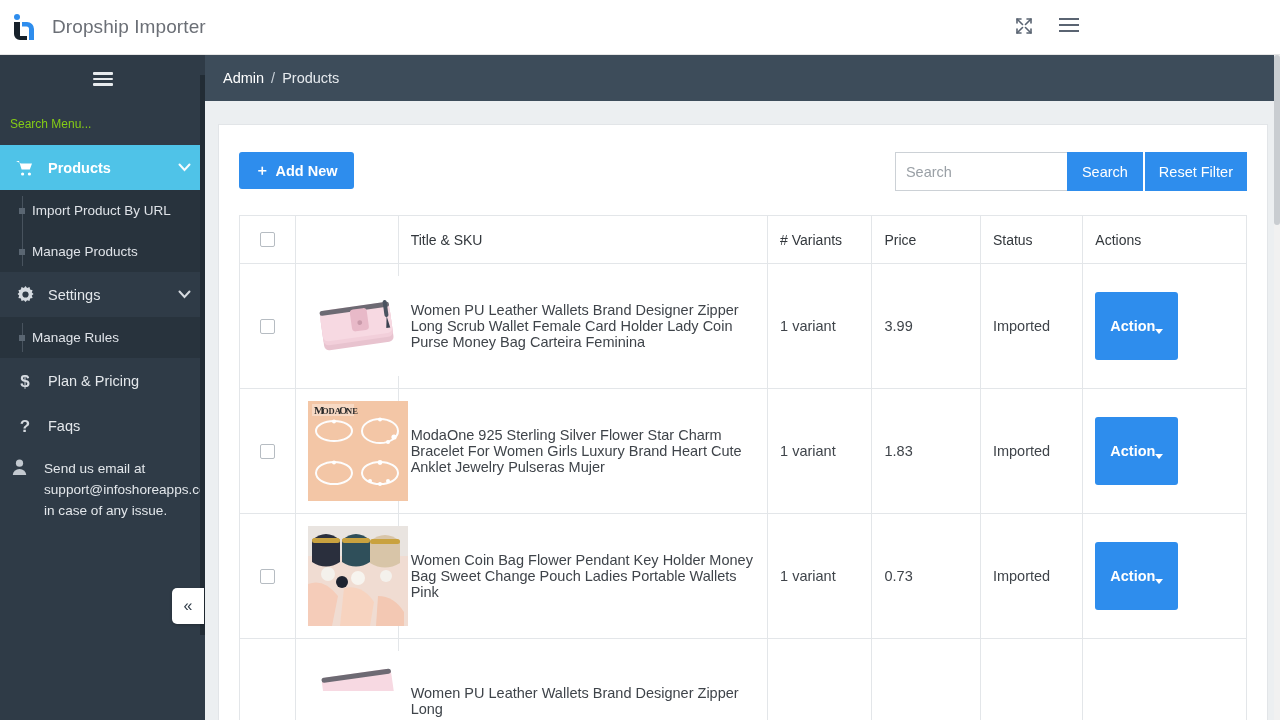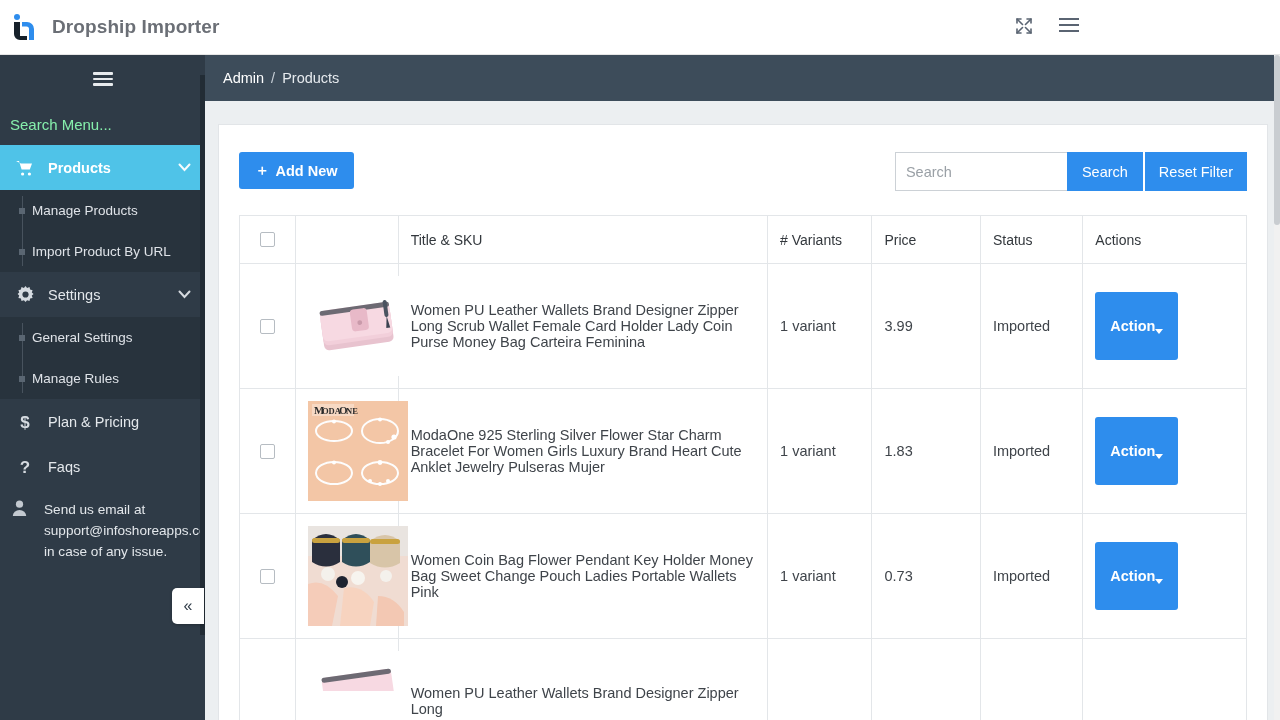--- a/index.html
+++ b/index.html
@@ -13,42 +13,42 @@
 
   
   .topbar {
     position: absolute; top: 0; left: 0; width: 1280px; height: 55px;
     background: #ffffff; border-bottom: 1px solid #e6e6e6;
     display: flex; align-items: center;
   }
   .brand-wrap { display: flex; align-items: center; padding-left: 8px; }
   .logo { width: 34px; height: 34px; position: relative; margin-right: 10px; }
   .brand-title {
-    font-size: 19px; color: #6b6f76; font-weight: 700; letter-spacing: .1px;
+    font-size: 19px; color: #6b6f76; font-weight: 400; letter-spacing: .1px;
   }
   .topbar-actions {
     margin-left: auto; display: flex; align-items: center; gap: 22px;
     padding-right: 200px;
   }
   .top-icon { width: 22px; height: 22px; cursor: pointer; color: #5a6472; }
 
   
   .sidebar {
     position: absolute; top: 55px; left: 0; width: 205px; height: 665px;
     background: #2f3b47; color: #cfd4da; overflow: hidden;
   }
   .sb-toggle-row {
     height: 48px; display: flex; align-items: center; justify-content: center;
     background: #2f3b47;
   }
   .sb-hamburger { width: 20px; display: flex; flex-direction: column; gap: 3px; cursor: pointer;}
   .sb-hamburger span { display: block; height: 2.5px; background: #e8ebee; border-radius: 1px; }
   .sb-search {
     height: 42px; display: flex; align-items: center; padding: 0 10px;
-    font-size: 15px; color: #86efac;
+    font-size: 12px; color: #84cc16;
   }
   .sb-item {
     display: flex; align-items: center; height: 45px; padding: 0 14px;
     font-size: 14.5px; color: #e3e7eb; cursor: pointer; position: relative;
   }
   .sb-item .ico {
     width: 22px; margin-right: 12px; display: inline-flex;
     align-items: center; justify-content: center; font-size: 15px; color: #d6dbe1;
   }
   .sb-item.active { background: #4fc3e8; color: #ffffff; font-weight: 600; }
@@ -226,46 +226,43 @@
       <span>Products</span>
       <span class="sb-caret">
         <svg width="13" height="9" viewBox="0 0 13 9" fill="none" stroke="#ffffff" stroke-width="2" stroke-linecap="round">
           <path d="M1.5 1.5 L6.5 7 L11.5 1.5"></path>
         </svg>
       </span>
     </div>
 
     <div class="sb-sub-group">
       <div class="sb-sub">
-        <span>Manage Products</span>
+        <span>Import Product By URL</span>
       </div>
       <div class="sb-sub">
-        <span>Import Product By URL</span>
+        <span>Manage Products</span>
       </div>
     </div>
 
     <div class="sb-item">
       <span class="ico">
         <svg width="17" height="17" viewBox="0 0 17 17" fill="#d6dbe1">
           <path d="M8.5 0 l1.6 1.9 2.4 -.8 .6 2.5 2.5 .6 -.8 2.4 1.8 1.4 -1.8 1.6 .8 2.4 -2.5 .6 -.6 2.5 -2.4 -.8 -1.6 1.8 -1.6 -1.8 -2.4 .8 -.6 -2.5 -2.5 -.6 .8 -2.4 -1.6 -1.6 1.6 -1.4 -.8 -2.4 2.5 -.6 .6 -2.5 2.4 .8 z"></path>
           <circle cx="8.5" cy="8.5" r="3.1" fill="#2f3b47"></circle>
         </svg>
       </span>
       <span>Settings</span>
       <span class="sb-caret">
         <svg width="13" height="9" viewBox="0 0 13 9" fill="none" stroke="#dfe3e8" stroke-width="2" stroke-linecap="round">
           <path d="M1.5 1.5 L6.5 7 L11.5 1.5"></path>
         </svg>
       </span>
     </div>
 
     <div class="sb-sub-group">
-      <div class="sb-sub">
-        <span>General Settings</span>
-      </div>
       <div class="sb-sub">
         <span>Manage Rules</span>
       </div>
     </div>
 
     <div class="sb-item">
       <span class="ico">
         <svg width="14" height="18" viewBox="0 0 14 18">
           <text x="7" y="15" font-family="Liberation Sans, sans-serif" font-size="17" font-weight="bold" fill="#d6dbe1" text-anchor="middle">$</text>
         </svg>

